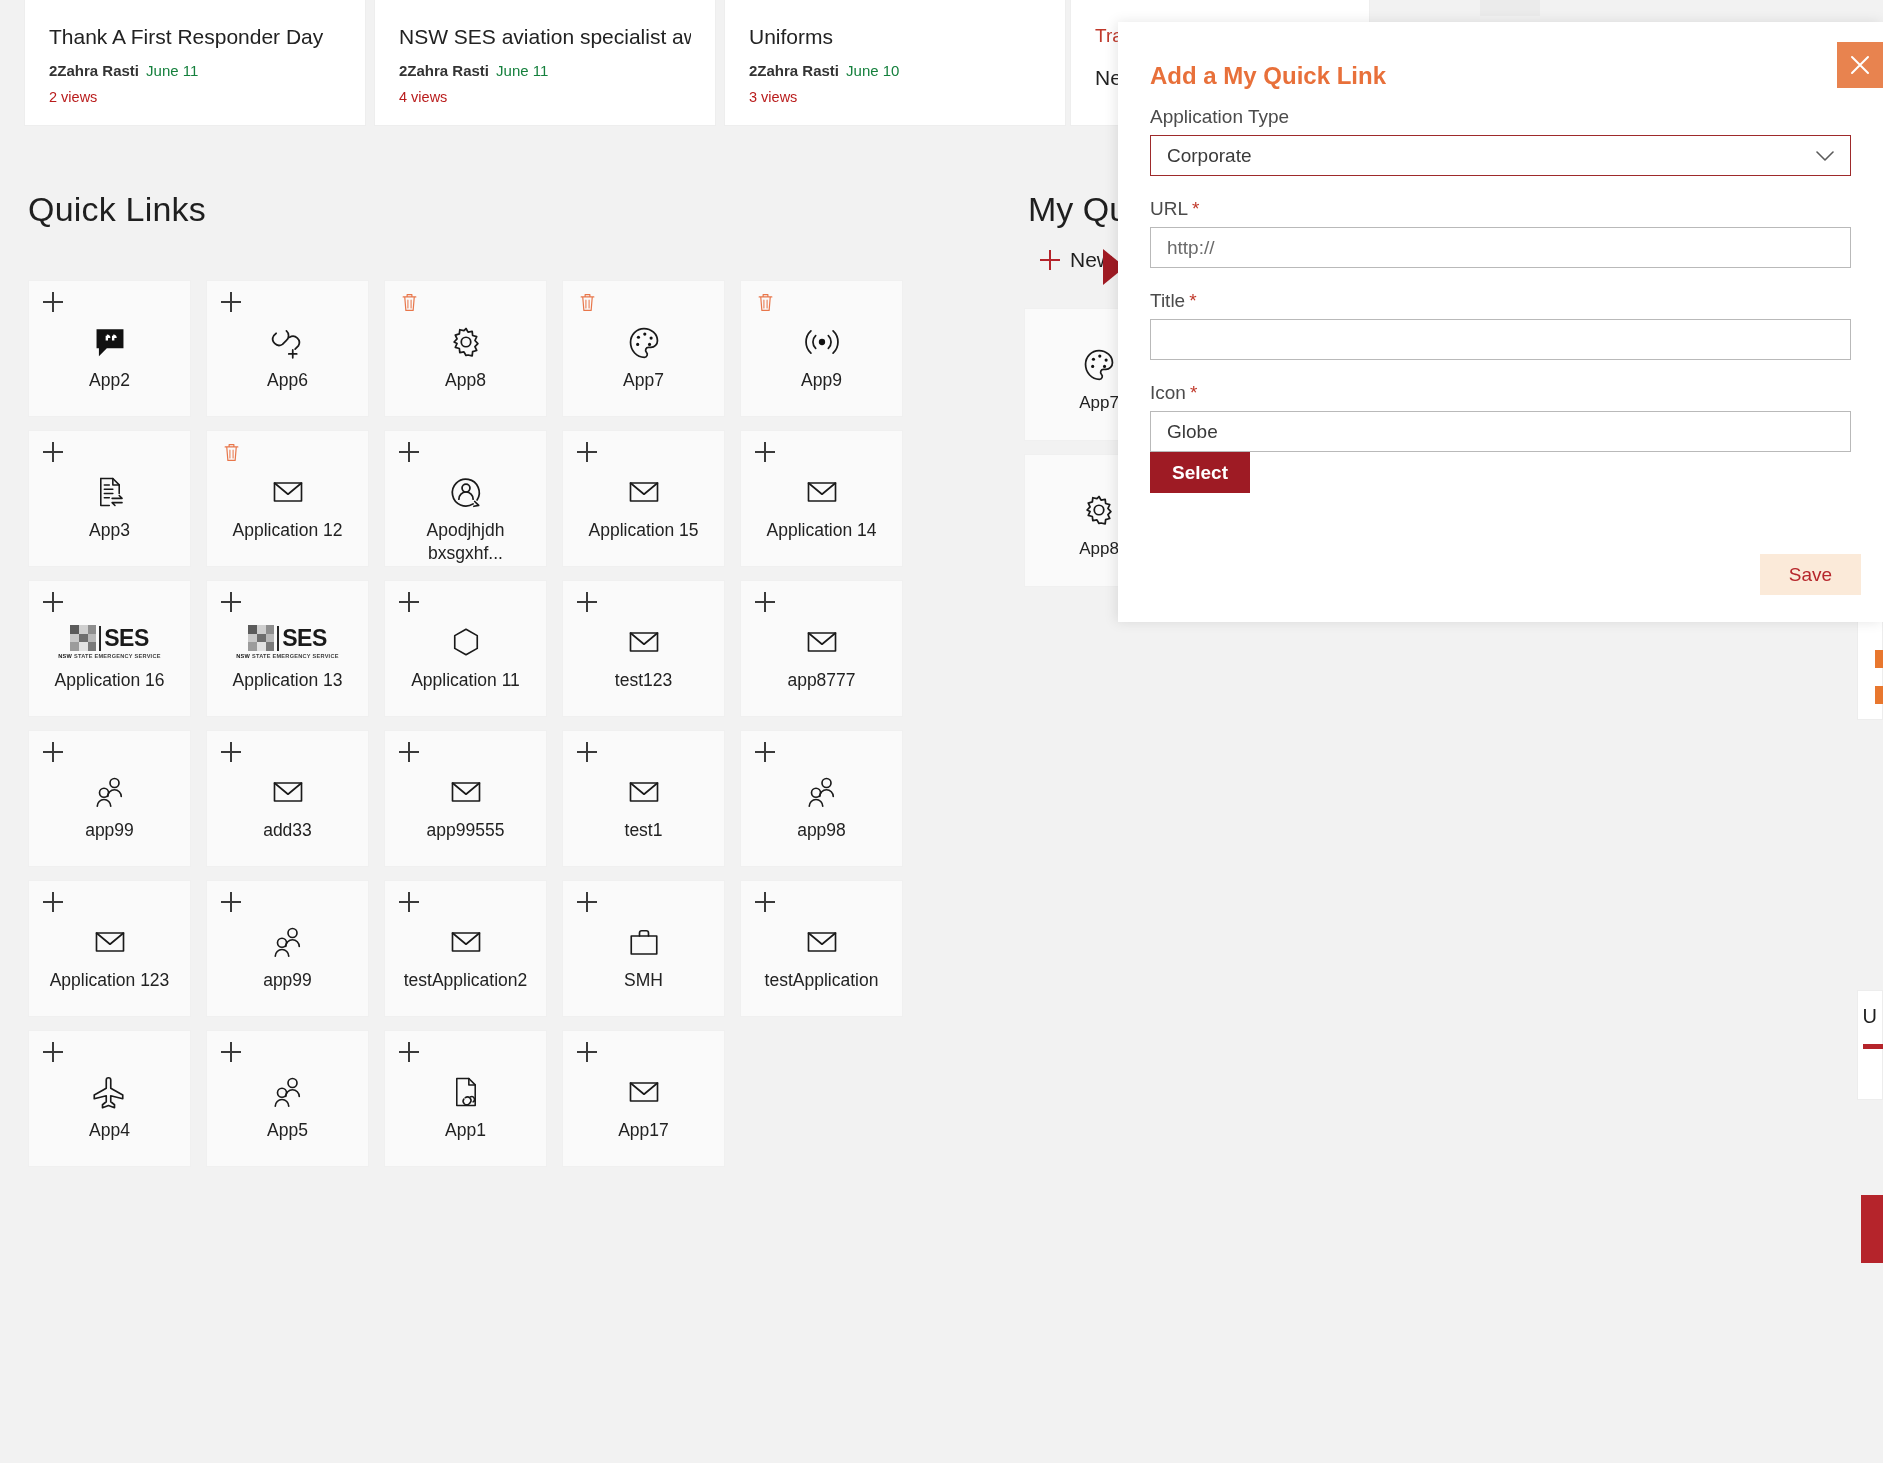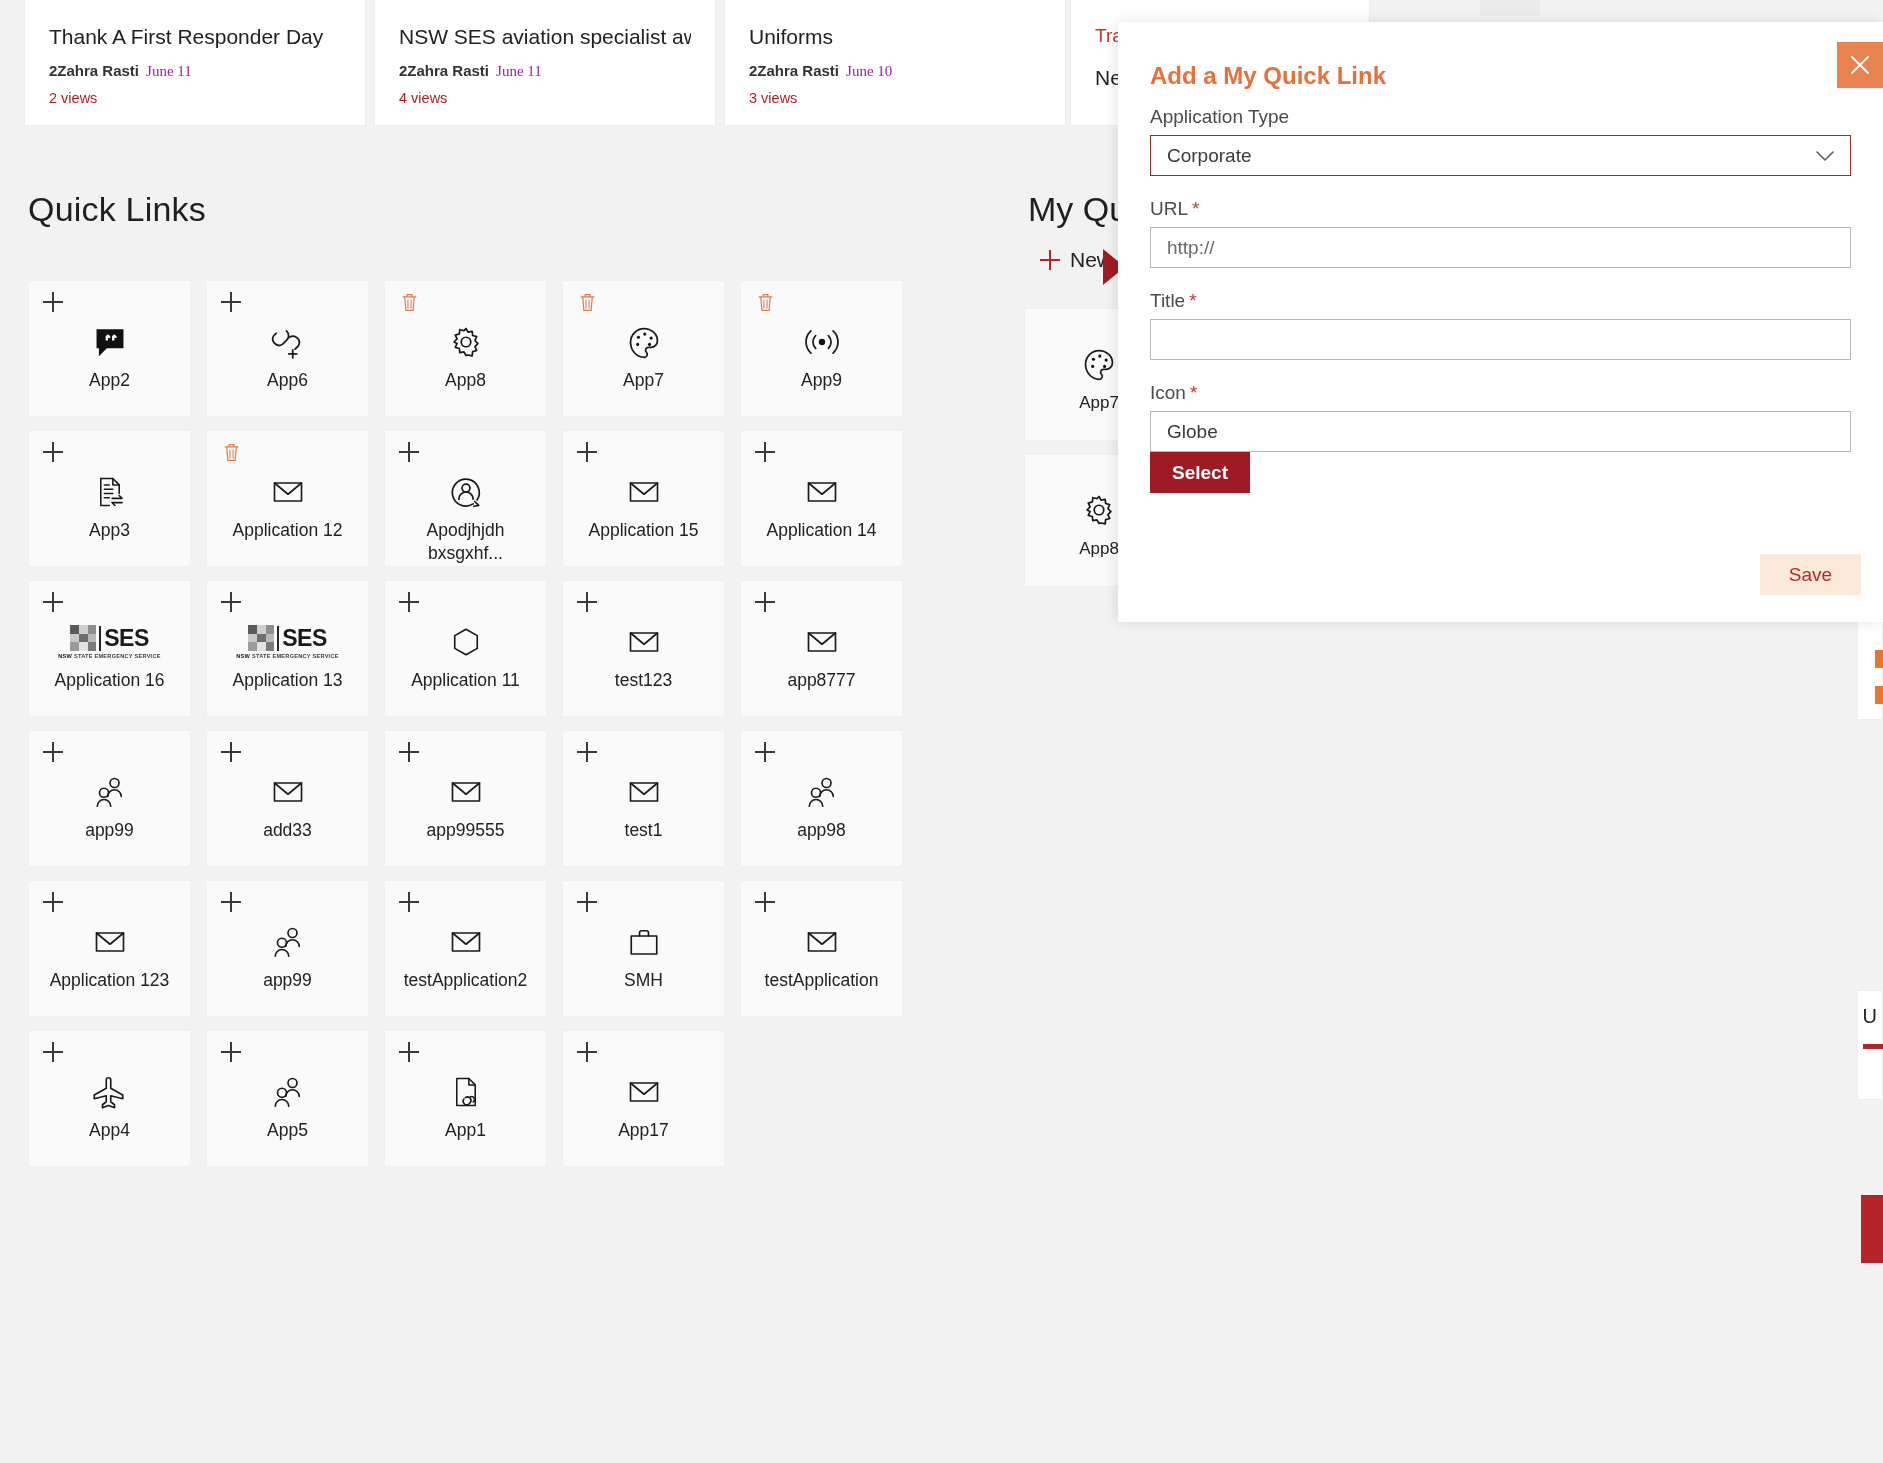--- a/index.html
+++ b/index.html
@@ -18,21 +18,21 @@
     position: absolute; top: -14px; height: 128px;
     background: #ffffff; border: 1px solid #eeeeee; border-top: none;
     padding: 26px 24px 0 24px;
   }
   .news-title {
     font-size: 21px; color: #222; line-height: 26px; font-weight: 400;
     white-space: nowrap; overflow: hidden;
   }
   .news-meta { margin-top: 11px; font-size: 15px; line-height: 19px; }
   .news-author { color: #333; font-weight: 600; }
-  .news-date { color: #a21caf; margin-left: 7px; font-family: Liberation Serif, serif; }
+  .news-date { color: #15803d; margin-left: 7px; }
   .news-views { margin-top: 9px; font-size: 14.5px; color: #b91c1c; }
 
   .news-partial {
     position: absolute; top: -14px; left: 1070px; width: 300px; height: 128px;
     background: #ffffff; border: 1px solid #eeeeee; border-top: none;
     padding: 26px 24px 0 24px; overflow: hidden;
   }
   .news-partial .pt1 { font-size: 19px; color: #c0392b; line-height: 24px; }
   .news-partial .pt2 { font-size: 21px; color: #222; margin-top: 18px; }
 

